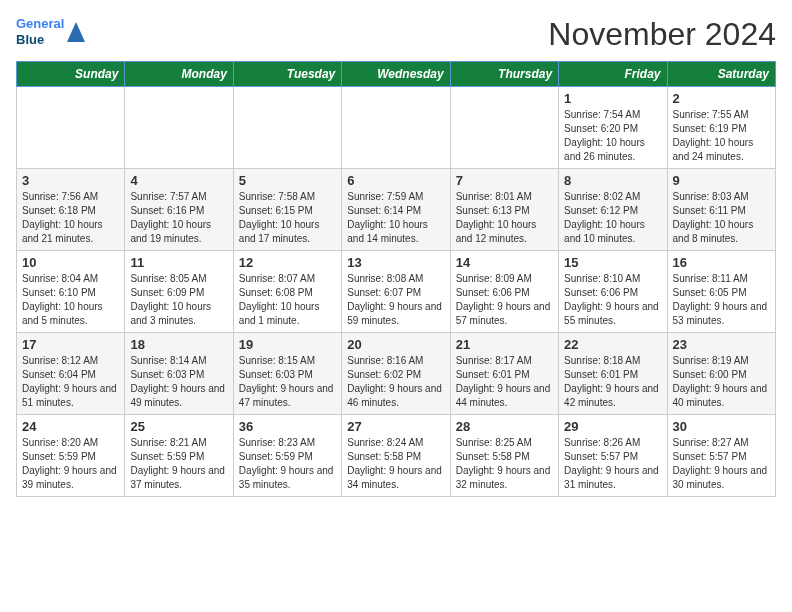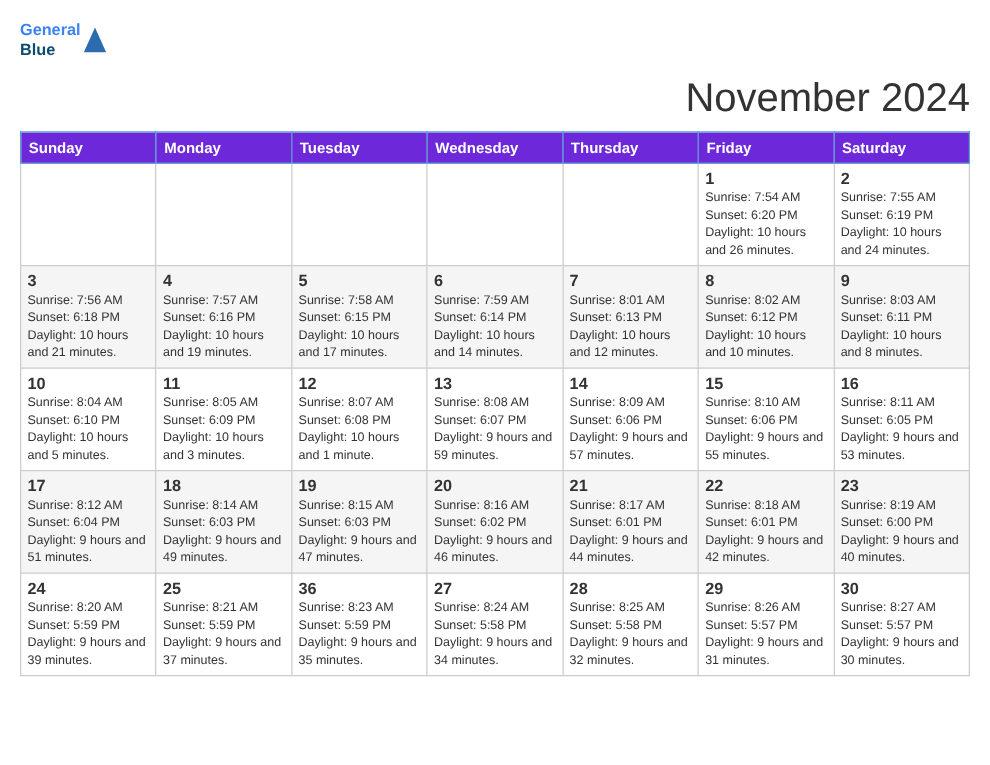--- a/index.html
+++ b/index.html
@@ -25,44 +25,44 @@
       display: flex;
       flex-direction: column;
       font-size: 13px;
       font-weight: bold;
       line-height: 1.2;
     }
     .logo-general { color: #3b82f6; }
     .logo-blue { color: #0c4a6e; }
     .title-area {
       text-align: right;
-      margin-top: 44px;
     }
     .month-title {
       font-size: 32px;
       font-weight: normal;
       color: #333;
     }
     .location-title {
       font-size: 15px;
       color: #555;
     }
     .calendar {
       width: 100%;
       border-collapse: collapse;
       border: 1px solid #ccc;
     }
     .calendar th {
-      background-color: #6d28d9;
+      background-color: #15803d;
       color: #fff;
       font-size: 12px;
       font-weight: bold;
       padding: 5px 6px;
-      text-align: left;
+      text-align: right;
       border: 1px solid #5a9ad4;
+      font-style: italic;
     }
     .calendar td {
       vertical-align: top;
       border: 1px solid #ccc;
       padding: 4px 5px;
       font-size: 10.5px;
       color: #333;
       width: 108px;
       min-height: 80px;
       background: #fff;

